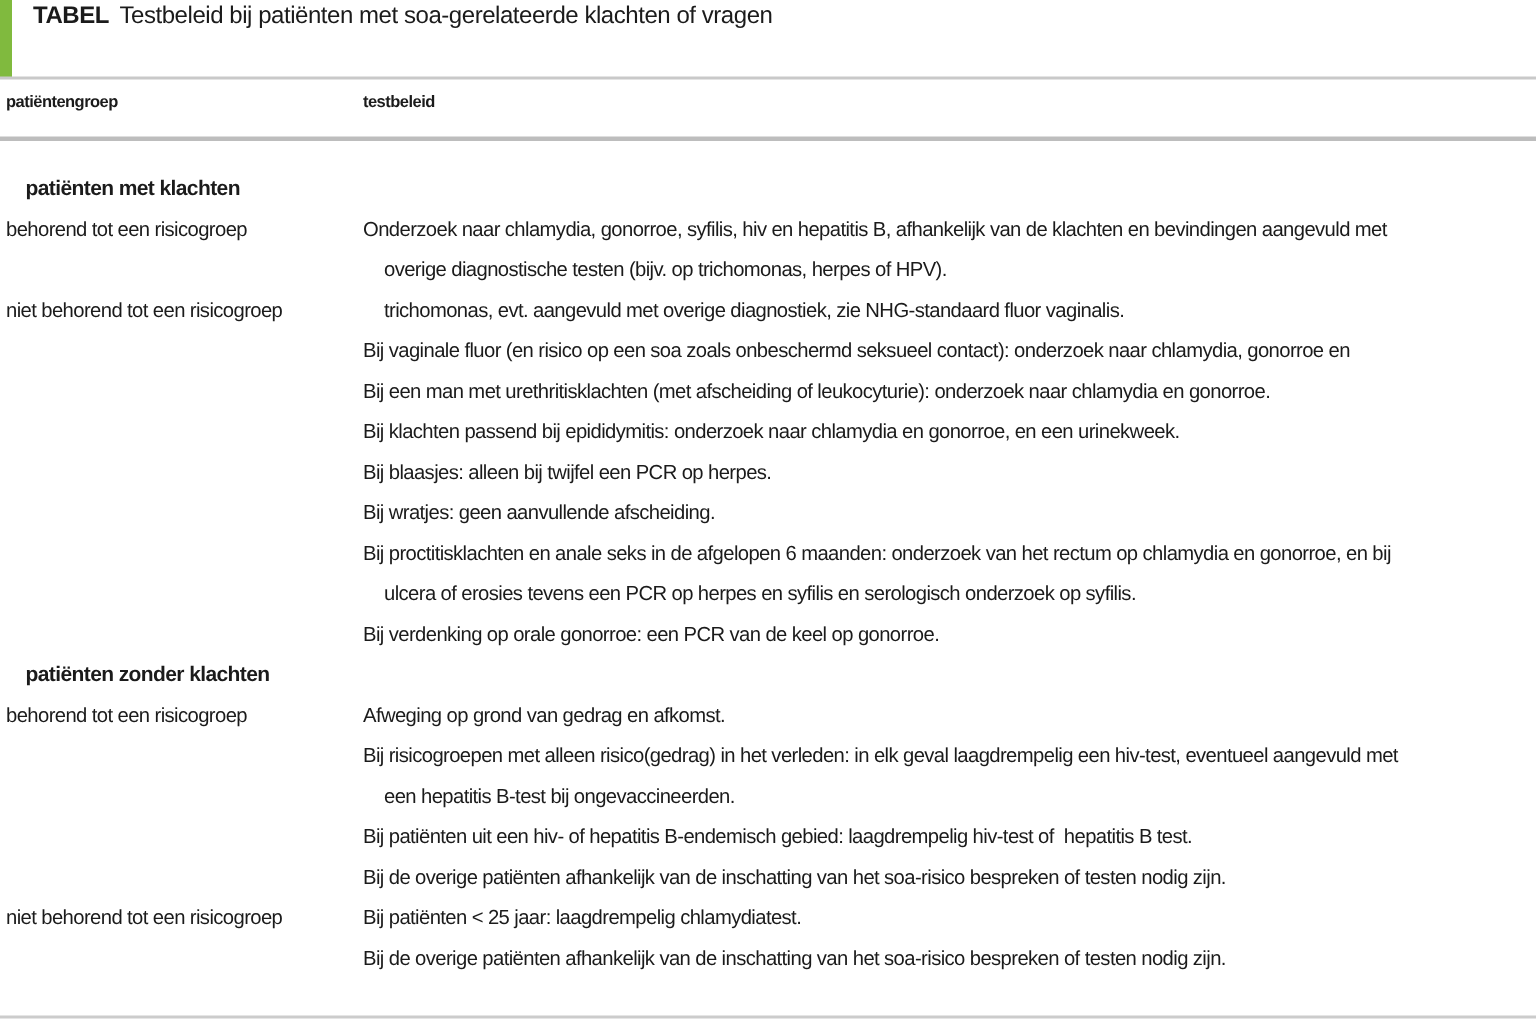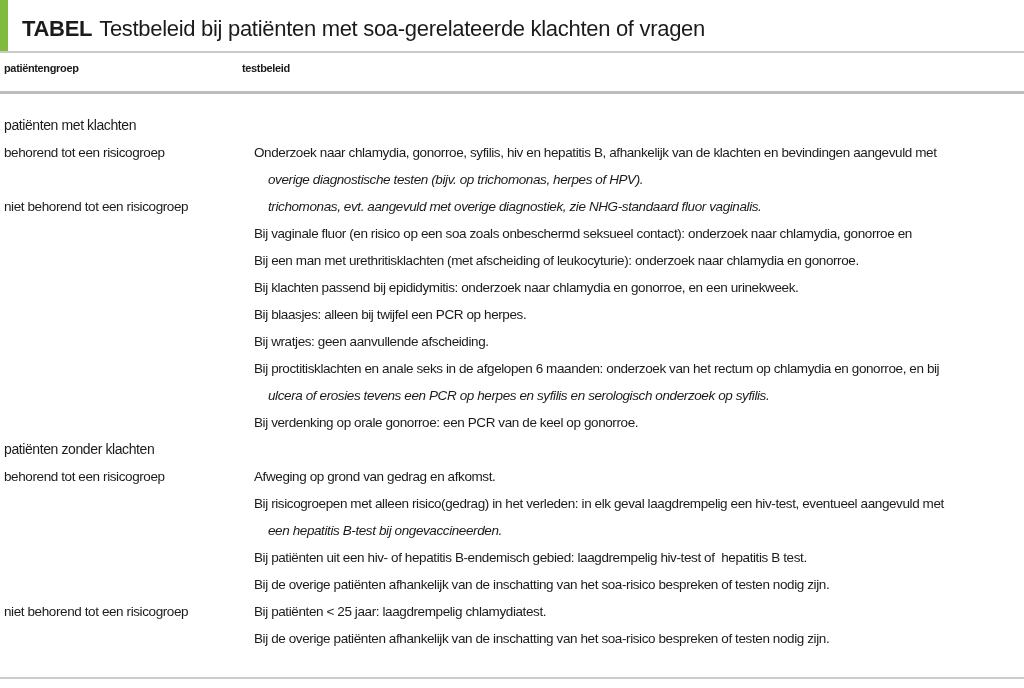--- a/index.html
+++ b/index.html
@@ -3,45 +3,45 @@
 <meta charset="utf-8">
 <style>
   html, body { margin:0; padding:0; background:#ffffff; }
   .page {
     position:relative; width:1024px; height:688px; overflow:hidden;
     background:#ffffff; color:#1b1b1b;
     font-family:"Liberation Sans", sans-serif;
   }
   
   .accent-bar { position:absolute; left:0; top:0; width:8px; height:52px; background:#80ba3e; }
-  .table-title { position:absolute; left:22px; top:16px; font-size:22px; letter-spacing:-0.3px; white-space:pre-wrap; }
+  .table-title { position:absolute; left:22px; top:2px; font-size:16px; letter-spacing:-0.3px; white-space:pre-wrap; }
   .table-title .tag { font-weight:bold; margin-right:7px; }
   
   .rule { position:absolute; left:0; right:0; }
   .rule-top    { top:51px;  height:2px; background:#c9c9c9; }
   .rule-head   { top:91px;  height:3px; background:#bdbdbd; }
   .rule-bottom { top:677px; height:2px; background:#cccccc; }
   
   .colheads {
     position:absolute; top:62px; left:0; right:8px;
     display:grid; grid-template-columns:242px 1fr;
     font-weight:bold; font-size:11px; letter-spacing:-0.35px;
   }
   .colheads .c1 { padding-left:4px; }
   
   .tbody {
     position:absolute; top:112px; left:0; right:8px;
     font-size:13.5px; letter-spacing:-0.4px; line-height:27px;
   }
-  .section-title { font-weight:normal; font-size:14px; padding-left:4px; }
+  .section-title { font-weight:bold; font-size:14px; padding-left:17px; }
   .row { display:grid; grid-template-columns:242px 1fr; align-items:start; }
   .group { padding-left:4px; }
   .policy { min-width:0; }
-  .pline { white-space:pre-wrap; padding-left:14px; text-indent:-14px;margin-left:12px; }
-  .pline.cont { text-indent:0;font-style:italic; }
+  .pline { white-space:pre-wrap; padding-left:14px; text-indent:-14px; }
+  .pline.cont { text-indent:0; }
 </style>
 </head>
 <body>
 
 <div class="page">
 
   <div class="accent-bar"></div>
   <div class="table-title"><span class="tag">TABEL</span><span>Testbeleid bij patiënten met soa-gerelateerde klachten of vragen</span></div>
   <div class="rule rule-top"></div>
 

